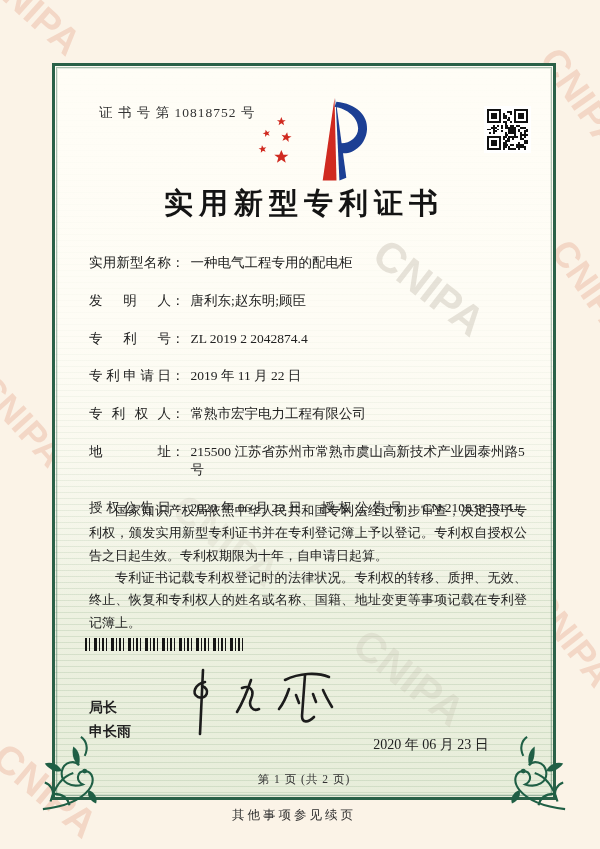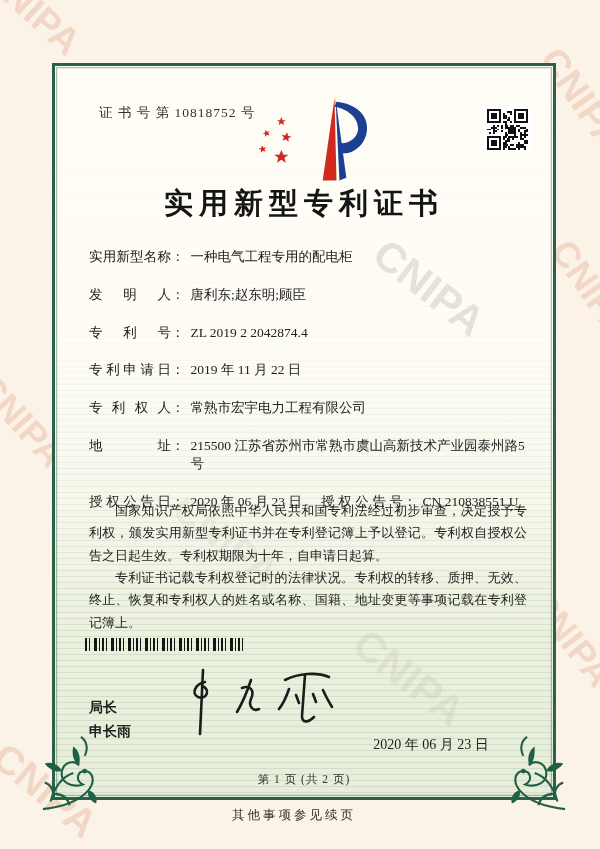--- a/index.html
+++ b/index.html
@@ -29,21 +29,21 @@
     pointer-events:none;}
   .content{position:absolute;inset:0;}
   
   .cert-no{position:absolute;left:44px;top:38px;font-size:13.5px;letter-spacing:1px;color:#333;}
   .qr{position:absolute;right:22px;top:40px;width:47px;height:47px;background:#fff;padding:3px;box-sizing:border-box;}
   .qr svg{width:100%;height:100%;display:block;}
   .logo{position:absolute;left:50%;top:26px;transform:translateX(-50%);width:128px;height:94px;}
   .title{position:absolute;left:0;right:0;top:118px;text-align:center;
     font-size:29px;font-weight:bold;letter-spacing:6px;color:#141414;}
   
-  .fields{position:absolute;left:34px;top:182px;width:438px;font-size:13.5px;line-height:1.32;}
+  .fields{position:absolute;left:34px;top:188px;width:438px;font-size:13.5px;line-height:1.32;}
   .frow{display:flex;margin-bottom:20px;}
   .flabel{display:inline-block;width:82px;text-align:justify;text-align-last:justify;flex:none;color:#222;}
   .fcolon{flex:none;color:#222;}
   .fvalue{flex:1;margin-left:6px;color:#222;}
   .pairrow{display:flex;margin-bottom:0;}
   .pair1{display:flex;width:232px;flex:none;justify-content:space-between;}
   .pair2{display:flex;flex:1;}
   
   .paras{position:absolute;left:34px;top:434px;width:438px;font-size:13px;line-height:1.72;
     text-align:justify;color:#222;}

